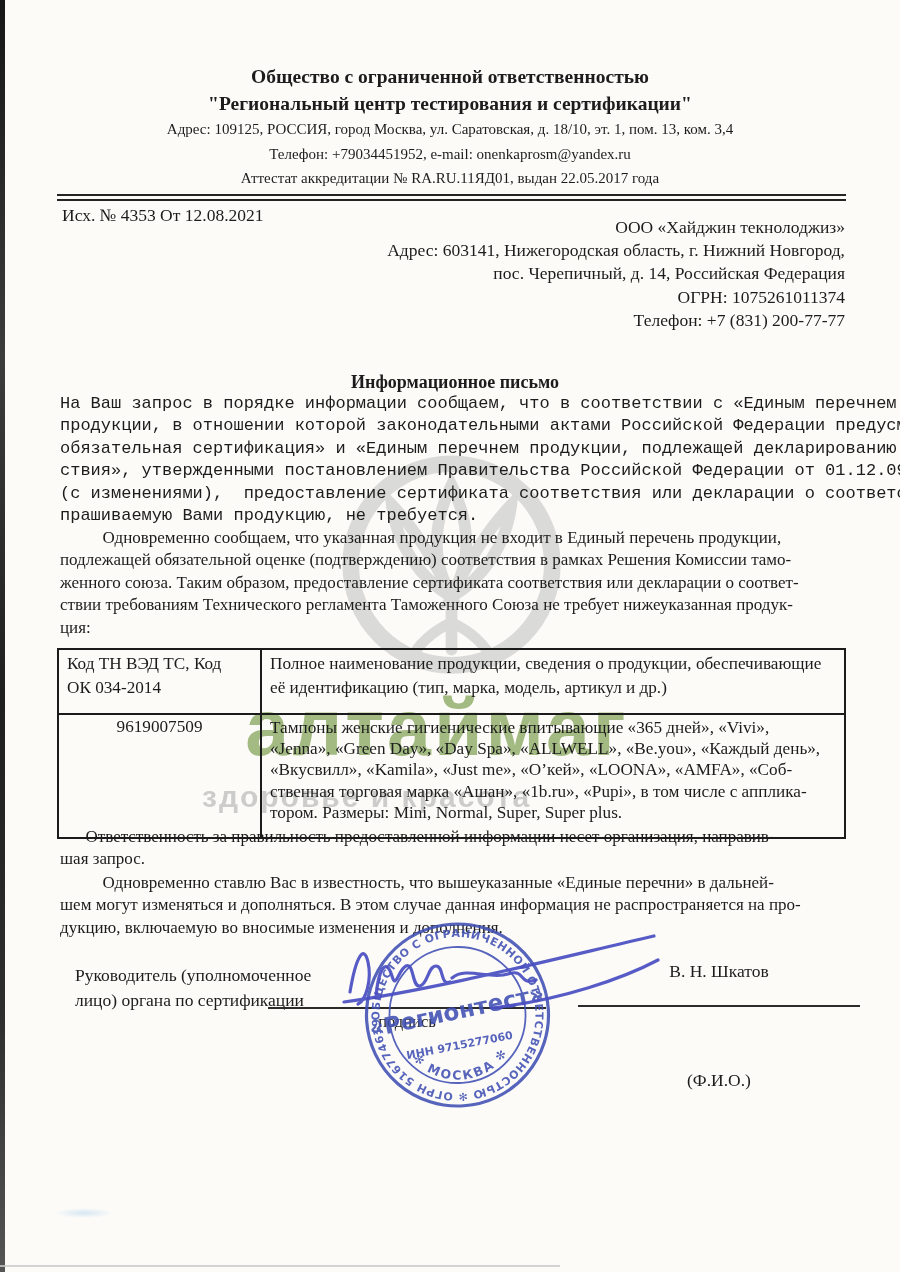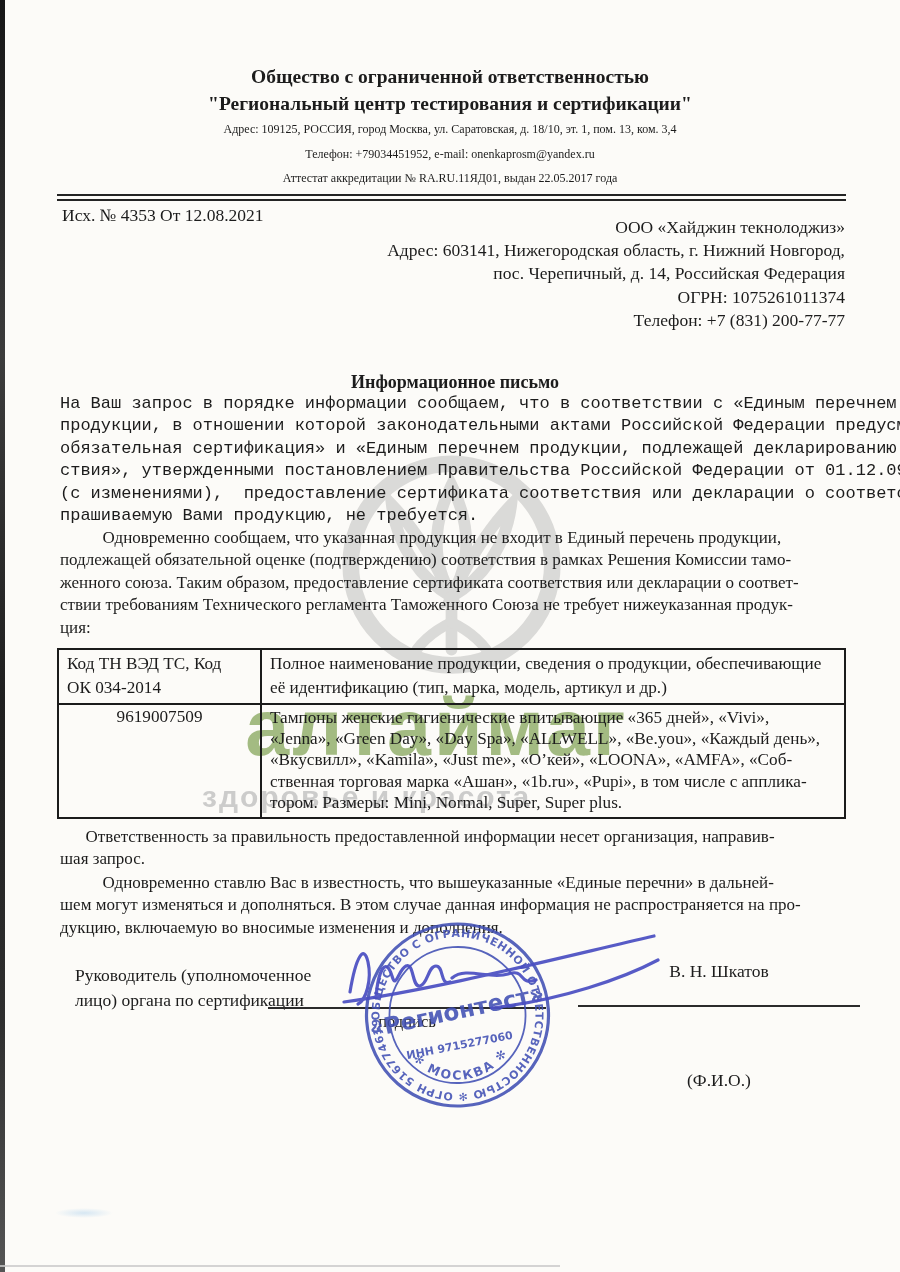--- a/index.html
+++ b/index.html
@@ -20,33 +20,33 @@
   .wm-flower{left:337px;top:450px;opacity:.30;}
   .wm-brand{left:202px;top:688px;width:470px;text-align:center;
     font-family:"Liberation Sans",sans-serif;font-weight:bold;
     font-size:79px;letter-spacing:3px;color:#4d7c0f;opacity:.5;line-height:1;}
   .wm-tagline{left:202px;top:782px;width:470px;text-align:left;
     font-family:"Liberation Sans",sans-serif;font-weight:bold;
     font-size:30px;letter-spacing:2px;color:#b9b9b9;opacity:.7;line-height:1;}
   
   .org-header{top:63px;left:0;width:900px;text-align:center;}
   .org-header .b{font-weight:bold;font-size:19.5px;line-height:27px;}
-  .org-header .r{font-size:12px;line-height:24.5px;}
+  .org-header .r{font-size:15px;line-height:24.5px;}
   .rule{top:194px;left:57px;width:789px;height:3px;
     border-top:2.5px solid #242424;border-bottom:2px solid #242424;}
   .ref{top:205px;left:62px;font-size:17.5px;}
   .recipient{top:216px;left:245px;width:600px;text-align:right;
     font-size:17.5px;line-height:23.2px;}
   .title{top:372px;left:0;width:910px;text-align:center;font-weight:bold;font-size:18px;}
   .para{left:60px;width:800px;font-size:17px;line-height:22.4px;}
   .p1{top:393px;font-family:Liberation Mono, monospace;} .p2{top:527px;} .p3{top:826px;} .p4{top:872px;}
   
   table.doc{position:absolute;top:648px;left:57px;width:789px;
     border-collapse:collapse;font-size:17.2px;}
-  table.doc td{border:2px solid #1b1b1b;vertical-align:top;padding:2px 8px 4px 8px;}
+  table.doc td{border:2px solid #1b1b1b;vertical-align:top;padding:2px 8px 14px 8px;}
   td.c1h{width:185px;line-height:23.5px;white-space:pre;}
   td.c2h{line-height:23.5px;white-space:pre;}
   td.code{text-align:center;font-size:17.2px;}
   td.desc{line-height:21.2px;white-space:pre;}
   
   .sig-label{top:963px;left:75px;font-size:17.5px;line-height:24.5px;}
   .sign-line{top:1007px;left:268px;width:278px;border-top:2px solid #2b2b2b;}
   .sign-caption{top:1012px;left:268px;width:278px;text-align:center;font-size:16.5px;}
   .fio-name{top:961px;left:578px;width:282px;text-align:center;font-size:17.5px;}
   .fio-line{top:1005px;left:578px;width:282px;border-top:2px solid #2b2b2b;}

